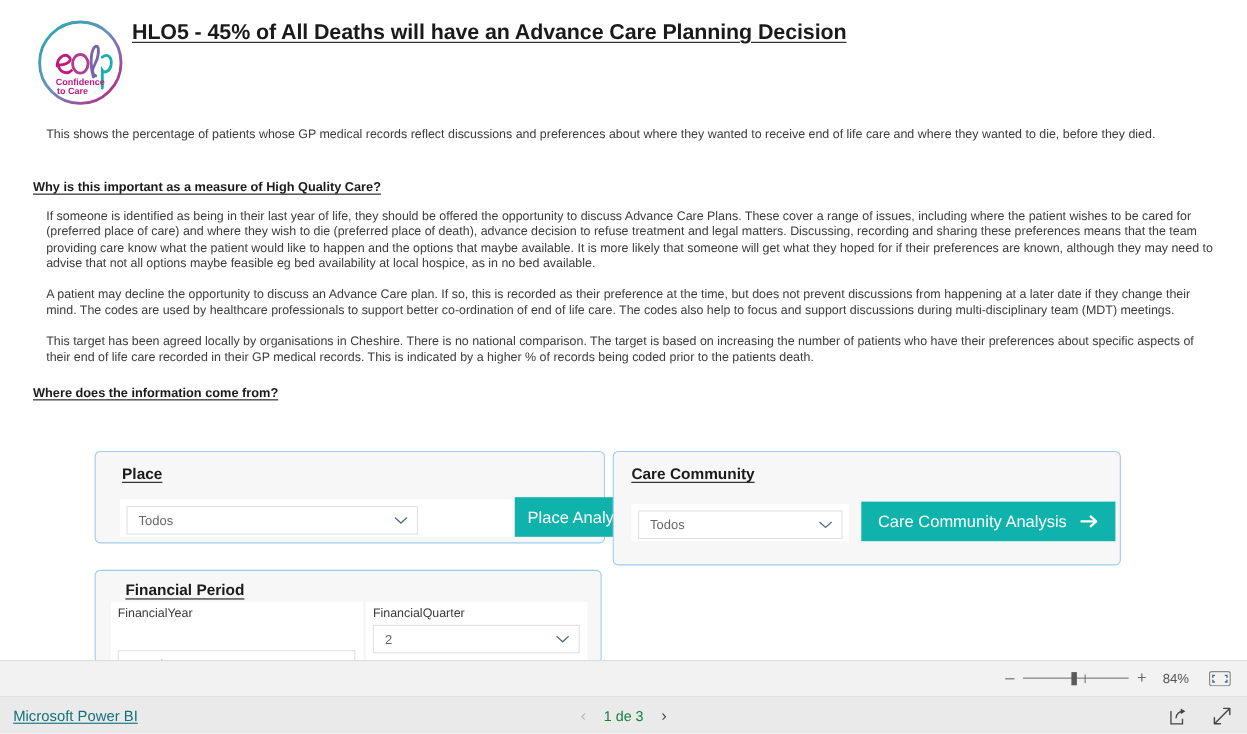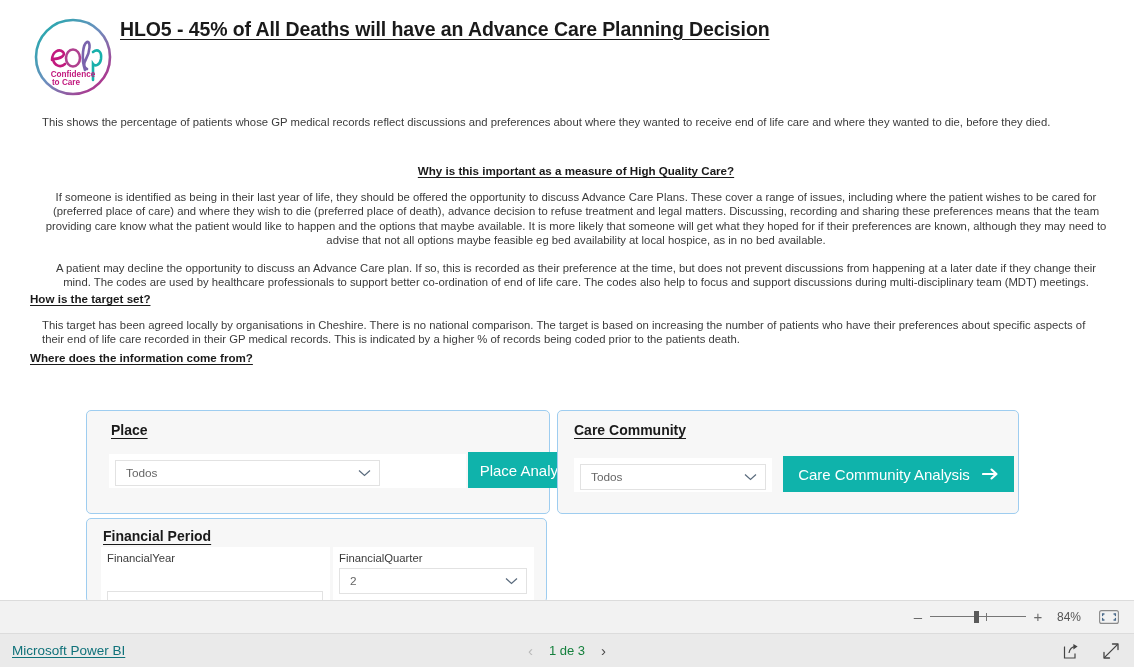--- a/index.html
+++ b/index.html
@@ -63,48 +63,48 @@
   .txt-body {
     font-size: 11.3px;
     color: #3b3b3b;
     line-height: 14.4px;
     margin: 12px;
     width: 1068px;
   }
   .txt-body + .txt-body { margin-top: 13px; }
 
   #sec-what { top: 103px; }
-  #sec-why  { top: 164px; text-align: center; }
+  #sec-why  { top: 164px; }
   #sec-target { top: 292px; }
   #sec-source { top: 351px; }
 
   
   .card {
     position: absolute;
     background: #f7f7f7;
     border: 1px solid #9ecdf0;
     border-radius: 5px;
   }
   .card-title {
     position: absolute;
     font-size: 14px;
     font-weight: bold;
     color: #1a1a1a;
     text-decoration: underline;
     text-underline-offset: 3px;
   }
 
-  #card-place { left: 86px; top: 410px; width: 464px; height: 104px; }
+  #card-place { left: 86px; top: 410px; width: 464px; height: 84px; }
   #card-place .card-title { left: 24px; top: 11px; }
 
   #card-care { left: 557px; top: 410px; width: 462px; height: 104px; }
   #card-care .card-title { left: 16px; top: 11px; }
 
   #card-financial { left: 86px; top: 518px; width: 461px; height: 85px; }
-  #card-financial .card-title { left: 16px; top: 9px; }
+  #card-financial .card-title { left: 27px; top: 9px; }
 
   
   .slicer-panel {
     position: absolute;
     background: #ffffff;
   }
   .slicer-label {
     position: absolute;
     font-size: 11.3px;
     color: #3b3b3b;
@@ -320,21 +320,20 @@
       <p class="txt-body">This shows the percentage of patients whose GP medical records reflect discussions and preferences about where they wanted to receive end of life care and where they wanted to die, before they died.</p>
     </div>
 
     <div class="txt-block" id="sec-why">
       <p class="txt-head">Why is this important as a measure of High Quality Care?</p>
       <p class="txt-body">If someone is identified as being in their last year of life, they should be offered the opportunity to discuss Advance Care Plans. These cover a range of issues, including where the patient wishes to be cared for (preferred place of care) and where they wish to die (preferred place of death), advance decision to refuse treatment and legal matters. Discussing, recording and sharing these preferences means that the team providing care know what the patient would like to happen and the options that maybe available. It is more likely that someone will get what they hoped for if their preferences are known, although they may need to advise that not all options maybe feasible eg bed availability at local hospice, as in no bed available.</p>
       <p class="txt-body">A patient may decline the opportunity to discuss an Advance Care plan. If so, this is recorded as their preference at the time, but does not prevent discussions from happening at a later date if they change their mind. The codes are used by healthcare professionals to support better co-ordination of end of life care. The codes also help to focus and support discussions during multi-disciplinary team (MDT) meetings.</p>
     </div>
 
     <div class="txt-block" id="sec-target">
-      <p class="txt-head">How is the target set?</p>
       <p class="txt-body">This target has been agreed locally by organisations in Cheshire. There is no national comparison. The target is based on increasing the number of patients who have their preferences about specific aspects of their end of life care recorded in their GP medical records. This is indicated by a higher % of records being coded prior to the patients death.</p>
     </div>
 
     <div class="txt-block" id="sec-source">
       <p class="txt-head">Where does the information come from?</p>
     </div>
 
     <div class="card" id="card-place">
       <div class="card-title">Place</div>
 

